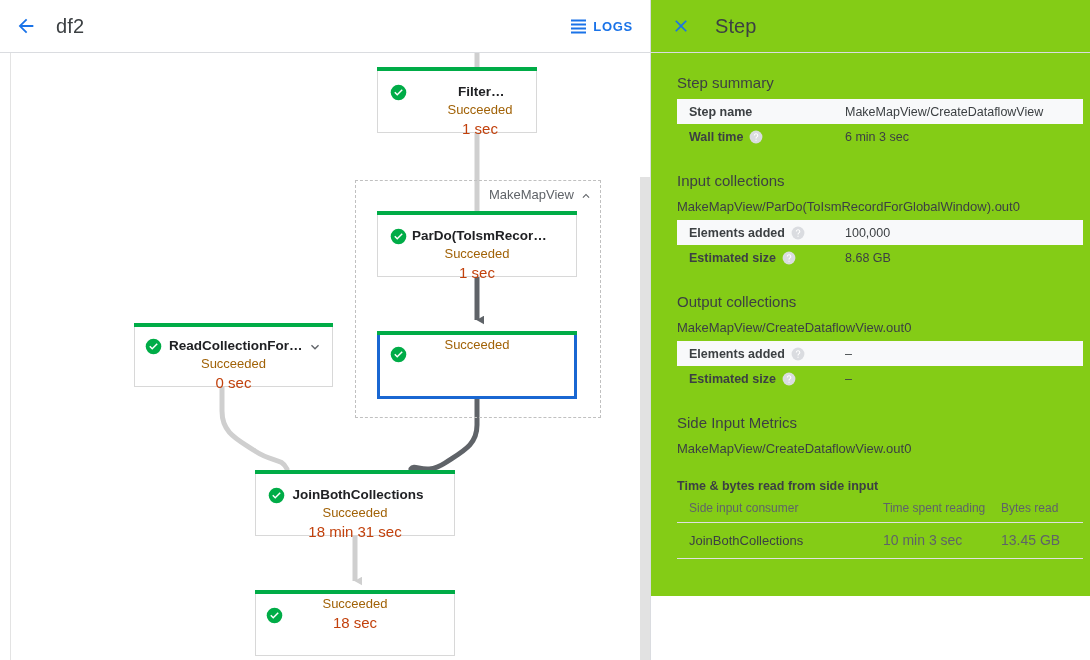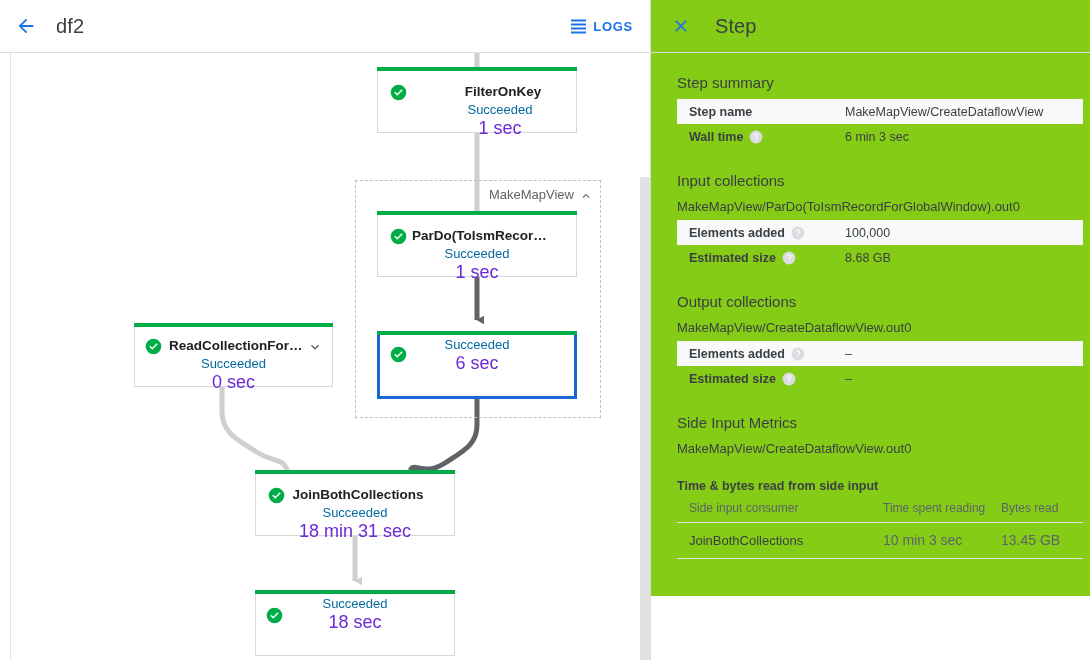--- a/index.html
+++ b/index.html
@@ -124,26 +124,26 @@
     padding-top: 12px;
     line-height: 17px;
     white-space: nowrap;
     overflow: hidden;
     text-overflow: ellipsis;
     padding-left: 34px;
     padding-right: 28px;
   }
   .node-status {
     font-size: 13px;
-    color: #0369a1;
+    color: #a16207;
     line-height: 19px;
   }
   .node-time {
-    font-size: 18px;
-    color: #6d28d9;
+    font-size: 15px;
+    color: #c2410c;
     line-height: 19px;
   }
   .node-chevron {
     position: absolute;
     right: 9px; top: 12px;
     width: 16px; height: 16px;
   }
 
   
   #composite-group {
@@ -322,21 +322,21 @@
         <line x1="344" y1="483" x2="344" y2="528" stroke="#cfcfcf" stroke-width="5" marker-end="url(#arrL)"></line>
       </svg>
 
       <div id="composite-group" style="left:344px; top:127px; width:246px; height:238px;">
         <span id="composite-label">MakeMapView</span>
         <svg id="composite-caret" viewBox="0 0 24 24">
           <path d="M7.4 15.4 12 10.8l4.6 4.6L18 14l-6-6-6 6z" fill="#5f6368"></path>
         </svg>
       </div>
 
-      <div class="node" style="left:366px; top:18px; width:200px; height:62px;padding-left:46px;">
+      <div class="node" style="left:366px; top:18px; width:160px; height:62px;padding-left:46px;">
         <div class="topbar"></div>
         <svg class="check" viewBox="0 0 24 24">
           <circle cx="12" cy="12" r="11" fill="#00ac47"></circle>
           <path d="M10.2 16.6 6 12.4l1.5-1.5 2.7 2.7 6.3-6.3L18 8.8z" fill="#fff"></path>
         </svg>
         <div class="node-title">FilterOnKey</div>
         <div class="node-status">Succeeded</div>
         <div class="node-time">1 sec</div>
       </div>
 
@@ -351,21 +351,20 @@
         <div class="node-time">1 sec</div>
       </div>
 
       <div class="node selected" style="left:366px; top:282px; width:200px; height:64px;">
         <div class="topbar"></div>
         <svg class="check" viewBox="0 0 24 24" style="left:10px; top:11px;">
           <circle cx="12" cy="12" r="11" fill="#00ac47"></circle>
           <path d="M10.2 16.6 6 12.4l1.5-1.5 2.7 2.7 6.3-6.3L18 8.8z" fill="#fff"></path>
         </svg>
         <div class="node-status">Succeeded</div>
-        <div class="node-time">6 sec</div>
       </div>
 
       <div class="node" style="left:123px; top:274px; width:199px; height:60px;">
         <div class="topbar"></div>
         <svg class="check" viewBox="0 0 24 24" style="left:10px; top:11px;">
           <circle cx="12" cy="12" r="11" fill="#00ac47"></circle>
           <path d="M10.2 16.6 6 12.4l1.5-1.5 2.7 2.7 6.3-6.3L18 8.8z" fill="#fff"></path>
         </svg>
         <div class="node-title" style="padding-top:10px;">ReadCollectionForJoin</div>
         <div class="node-status">Succeeded</div>

